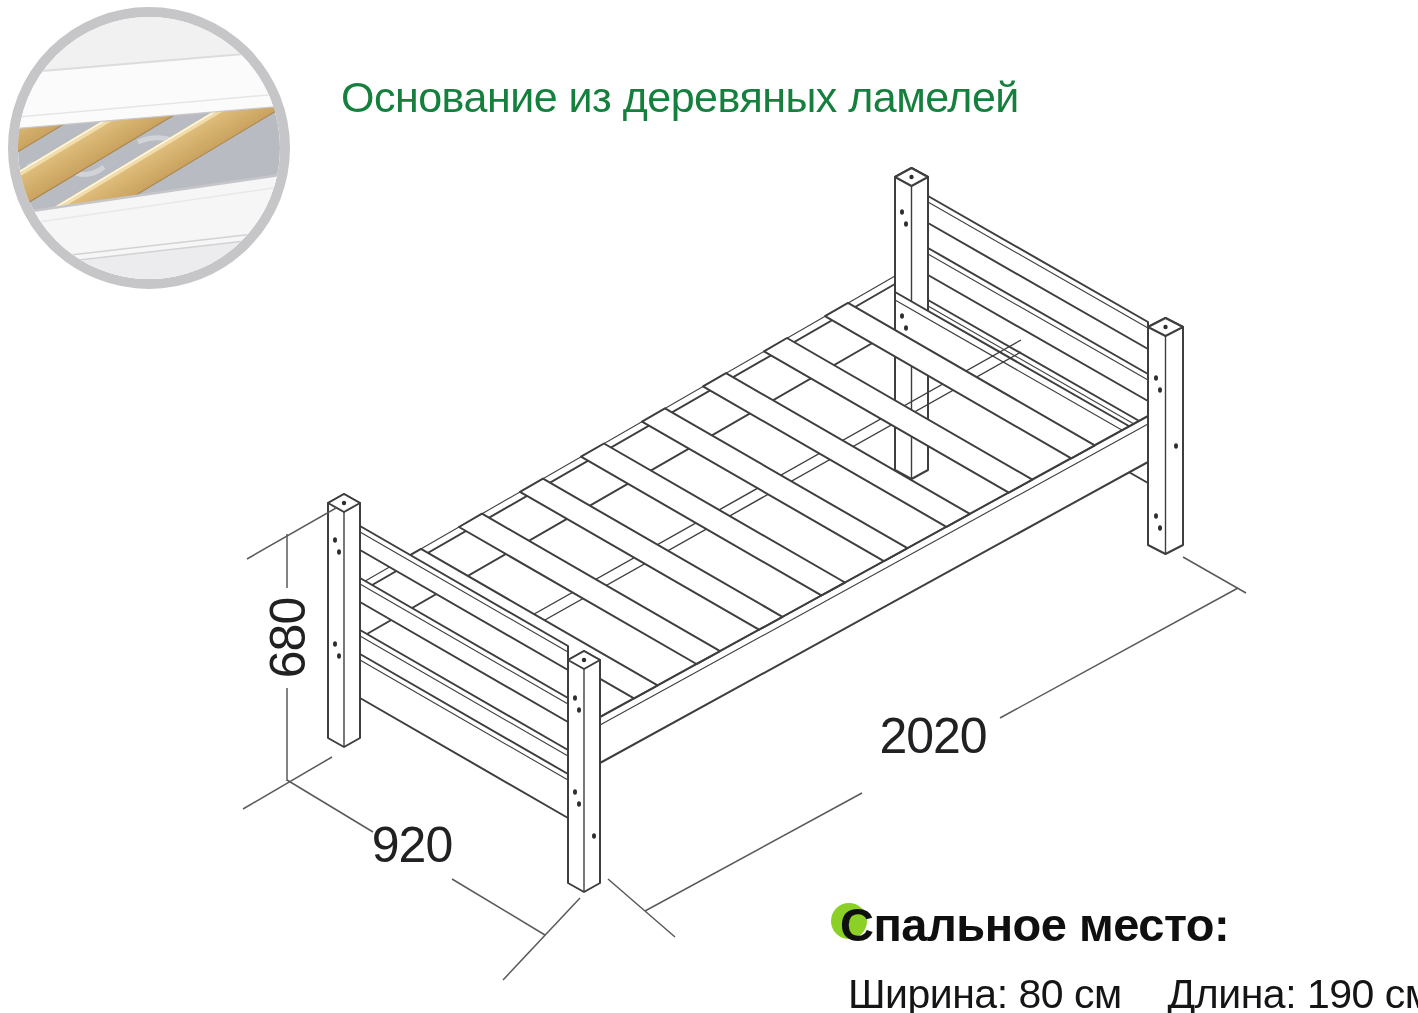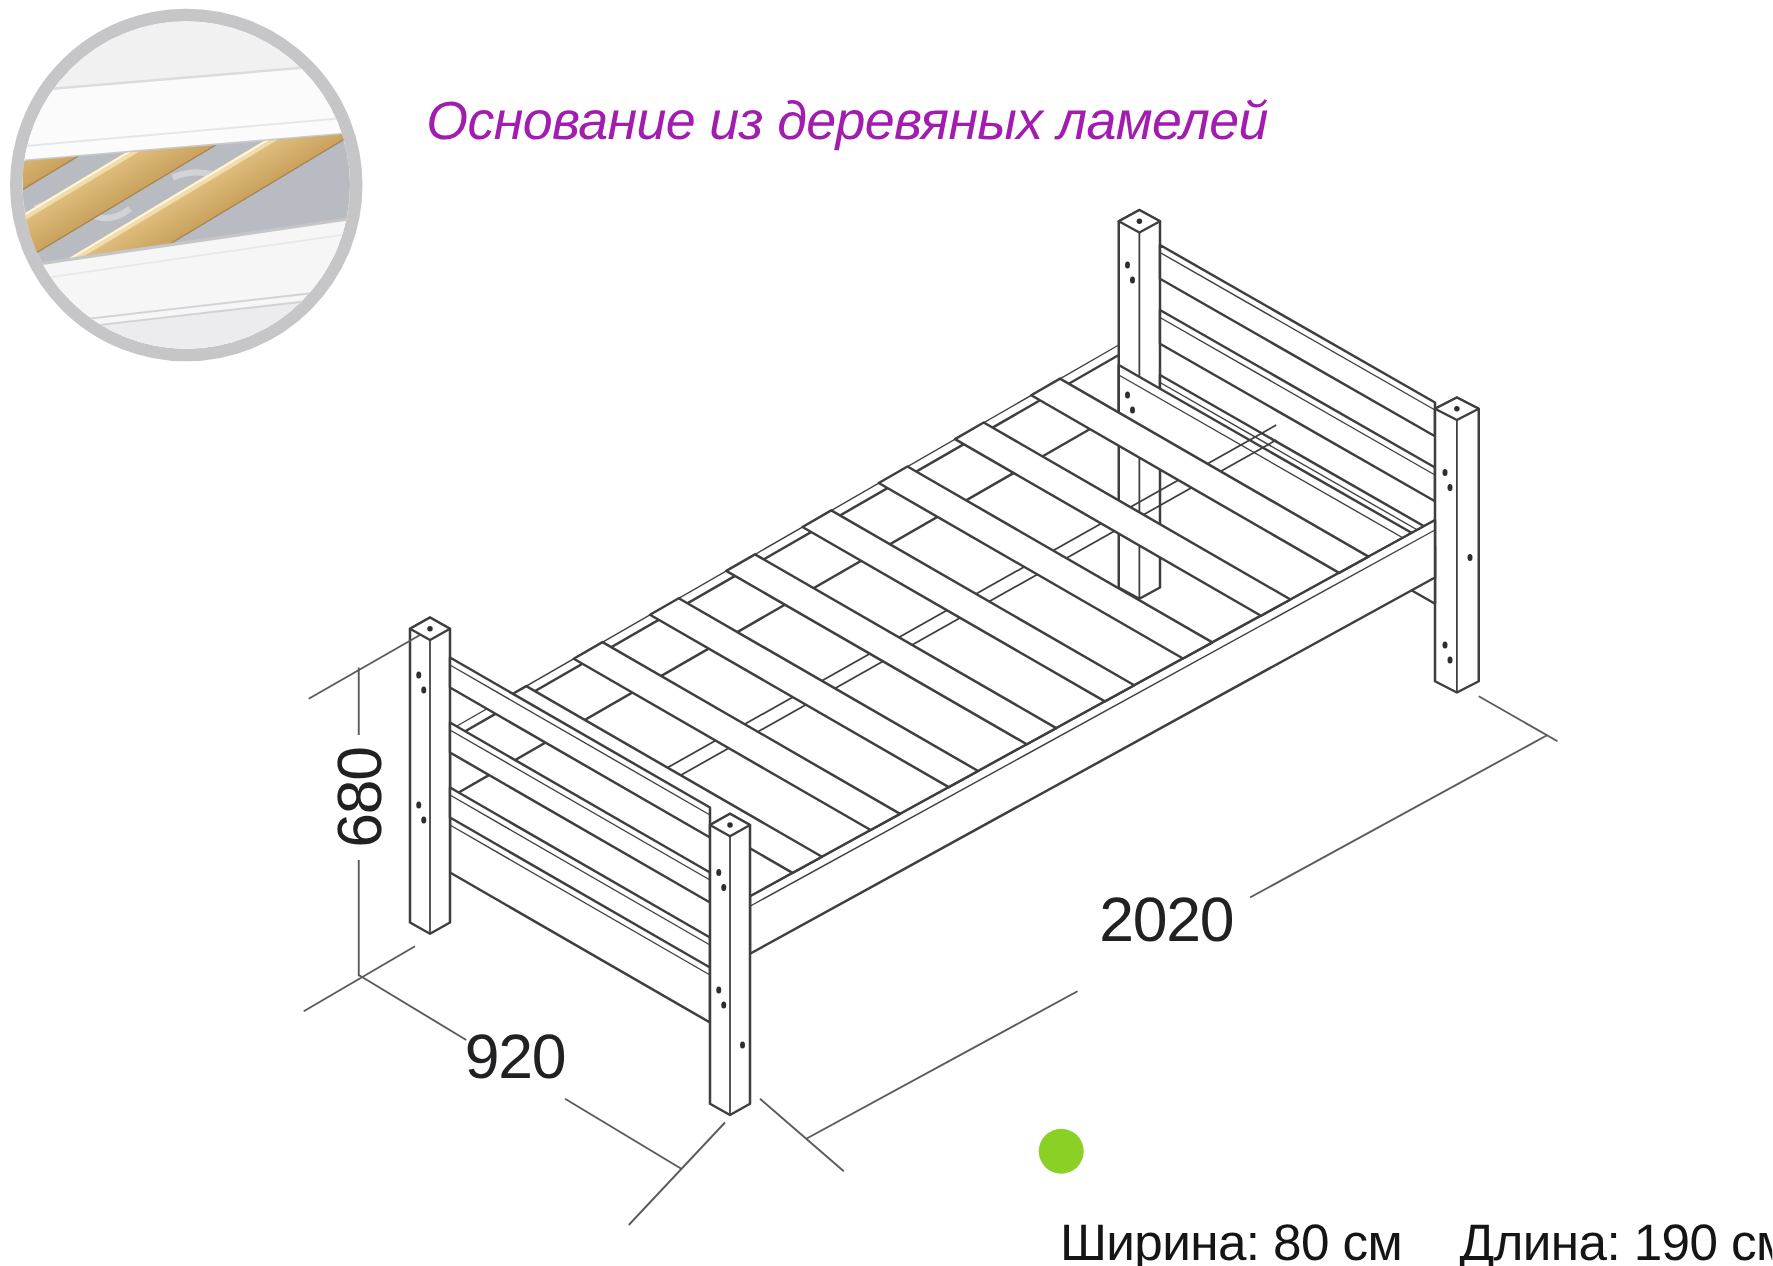--- a/index.html
+++ b/index.html
@@ -6,21 +6,21 @@
   .canvas{position:relative;width:1418px;height:1013px;background:#fff;overflow:hidden;
           font-family:"Liberation Sans",sans-serif;}
 
   
   .inset{position:absolute;left:8px;top:7px;width:262px;height:262px;border-radius:50%;
          border:10px solid #c6c6c8;overflow:hidden;background:#fff;}
   .inset svg{display:block;}
 
   
   .title{position:absolute;left:341px;top:73px;font-size:43px;font-weight:500;
-         color:#a21caf;letter-spacing:-0.5px;white-space:nowrap;font-style:italic;}
+         color:#15803d;letter-spacing:-0.5px;white-space:nowrap;}
   .note{position:absolute;left:341px;top:129px;font-size:37px;font-weight:500;
         color:#ad2026;letter-spacing:-0.5px;white-space:nowrap;}
 
   
   .drawing{position:absolute;left:0;top:0;width:1418px;height:1013px;}
   .beam{fill:#ffffff;stroke:#3e3e40;stroke-width:2;stroke-linejoin:round;}
   .ln{stroke:#3e3e40;stroke-width:1.4;fill:none;}
   .thin{stroke:#3e3e40;stroke-width:1.1;fill:none;}
   .dot{fill:#2e2e2e;}
   .dim-ln{stroke:#5a5a5c;stroke-width:1.5;fill:none;}
@@ -213,18 +213,19 @@
       <line class="dim-ln" x1="1183" y1="557" x2="1246" y2="593"></line>
       <line class="dim-ln" x1="1238" y1="588" x2="1000" y2="718"></line>
       <line class="dim-ln" x1="862" y1="793" x2="645" y2="911"></line>
       <line class="dim-ln" x1="608" y1="879" x2="675" y2="937"></line>
       <text class="dim" x="933" y="753" text-anchor="middle">2020</text>
     </g>
   </svg>
 
   <div class="sleep">
     <span class="dot-green"></span>
+    <span class="sleep-title">Спальное место:</span>
   </div>
   <div class="sizes">
     <span>Ширина: 80 см</span><span class="len">Длина: 190 см</span>
   </div>
 
 </div>
 
 </body></html>

